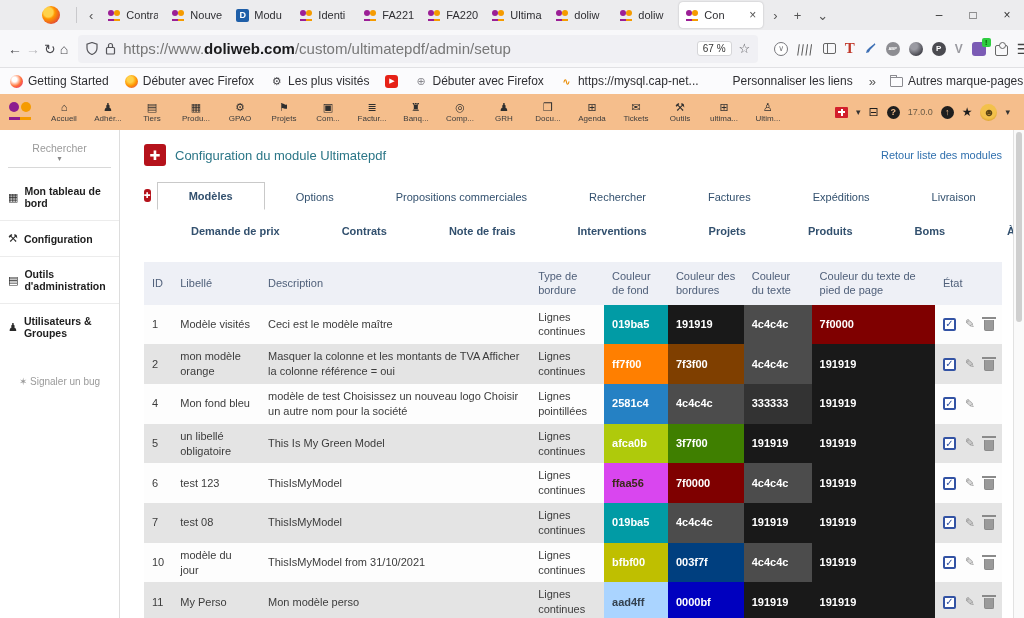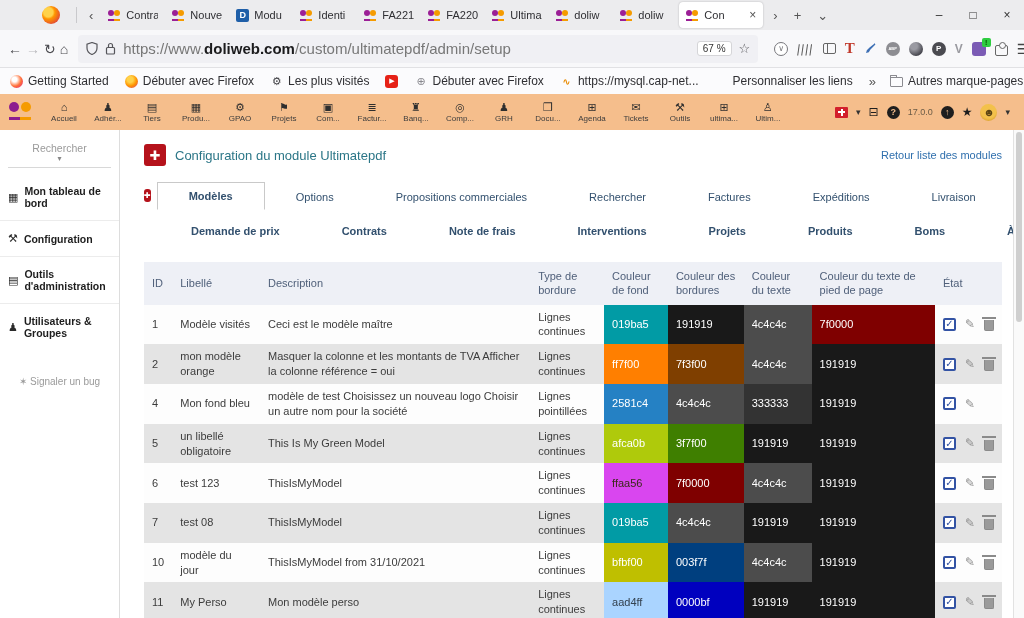--- a/index.html
+++ b/index.html
@@ -140,21 +140,21 @@
   .ctab.active { background:#fff; border:1px solid #c9c9c9; border-bottom:1px solid #fff;
     color:#32506e; font-weight:bold; }
   .tabs-red { margin:0 6px 8px 0; }
 
   table.models { border-collapse:collapse; width:858px; margin-top:18px; font-size:11px; }
   table.models th { background:#eef0f6; color:#50607a; font-weight:normal; text-align:left;
     padding:7px 8px; vertical-align:middle; line-height:1.3; }
   table.models td { padding:5px 8px; vertical-align:middle; color:#3c3c3c; line-height:1.35; height:33px; }
   tr.r-even td { background:#fdfdfd; }
   tr.r-odd td { background:#e4e4e4; }
-  td.swatch { color:#fff; font-size:11px; }
+  td.swatch { color:#fff; font-size:11px;font-weight:bold; }
   .etat-cell { display:flex; align-items:center; gap:9px; }
   .chk { width:13px; height:13px; border:2px solid #3353a4; border-radius:2px; background:#fff;
     color:#2d4fa1; font-size:10px; font-weight:bold; display:flex; align-items:center;
     justify-content:center; line-height:1; }
   .pencil { color:#8a8a8a; font-size:12px; }
   .trash { width:10px; height:11px; border:1.5px solid #8a8a8a; border-top:none;
     border-radius:0 0 2px 2px; position:relative; margin-top:3px; background:#9a9a9a; }
   .trash::before { content:""; position:absolute; top:-3.5px; left:-3px; right:-3px; height:2px; background:#8a8a8a; }
 </style>
 </head>

